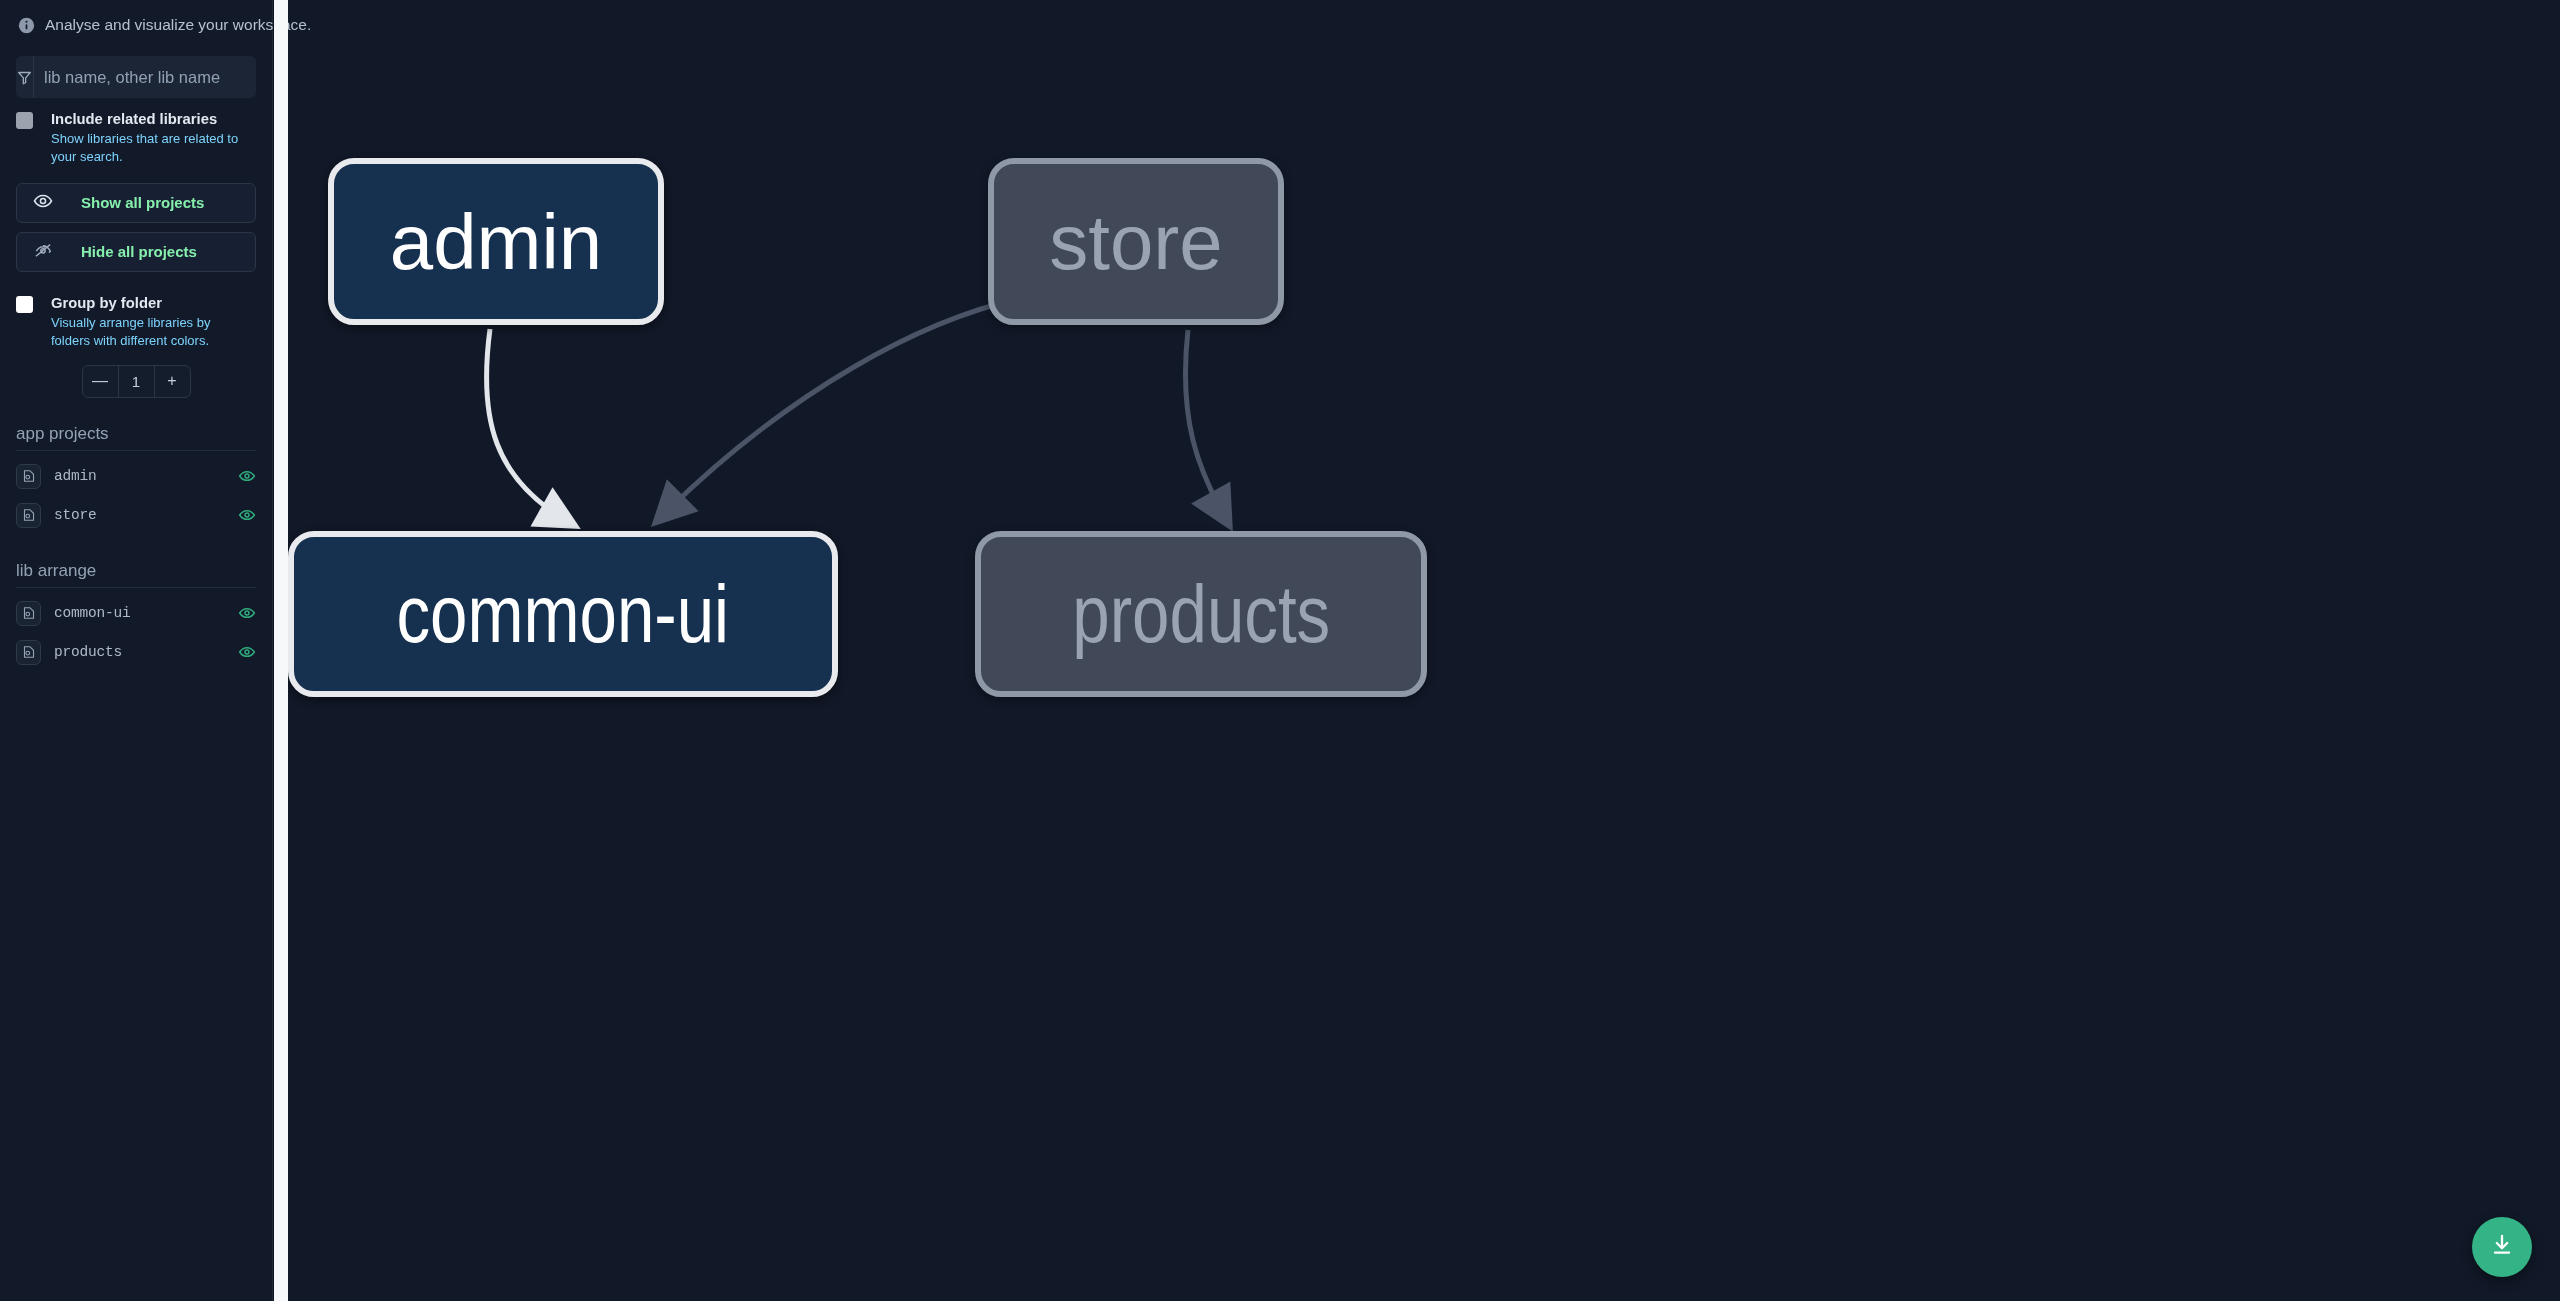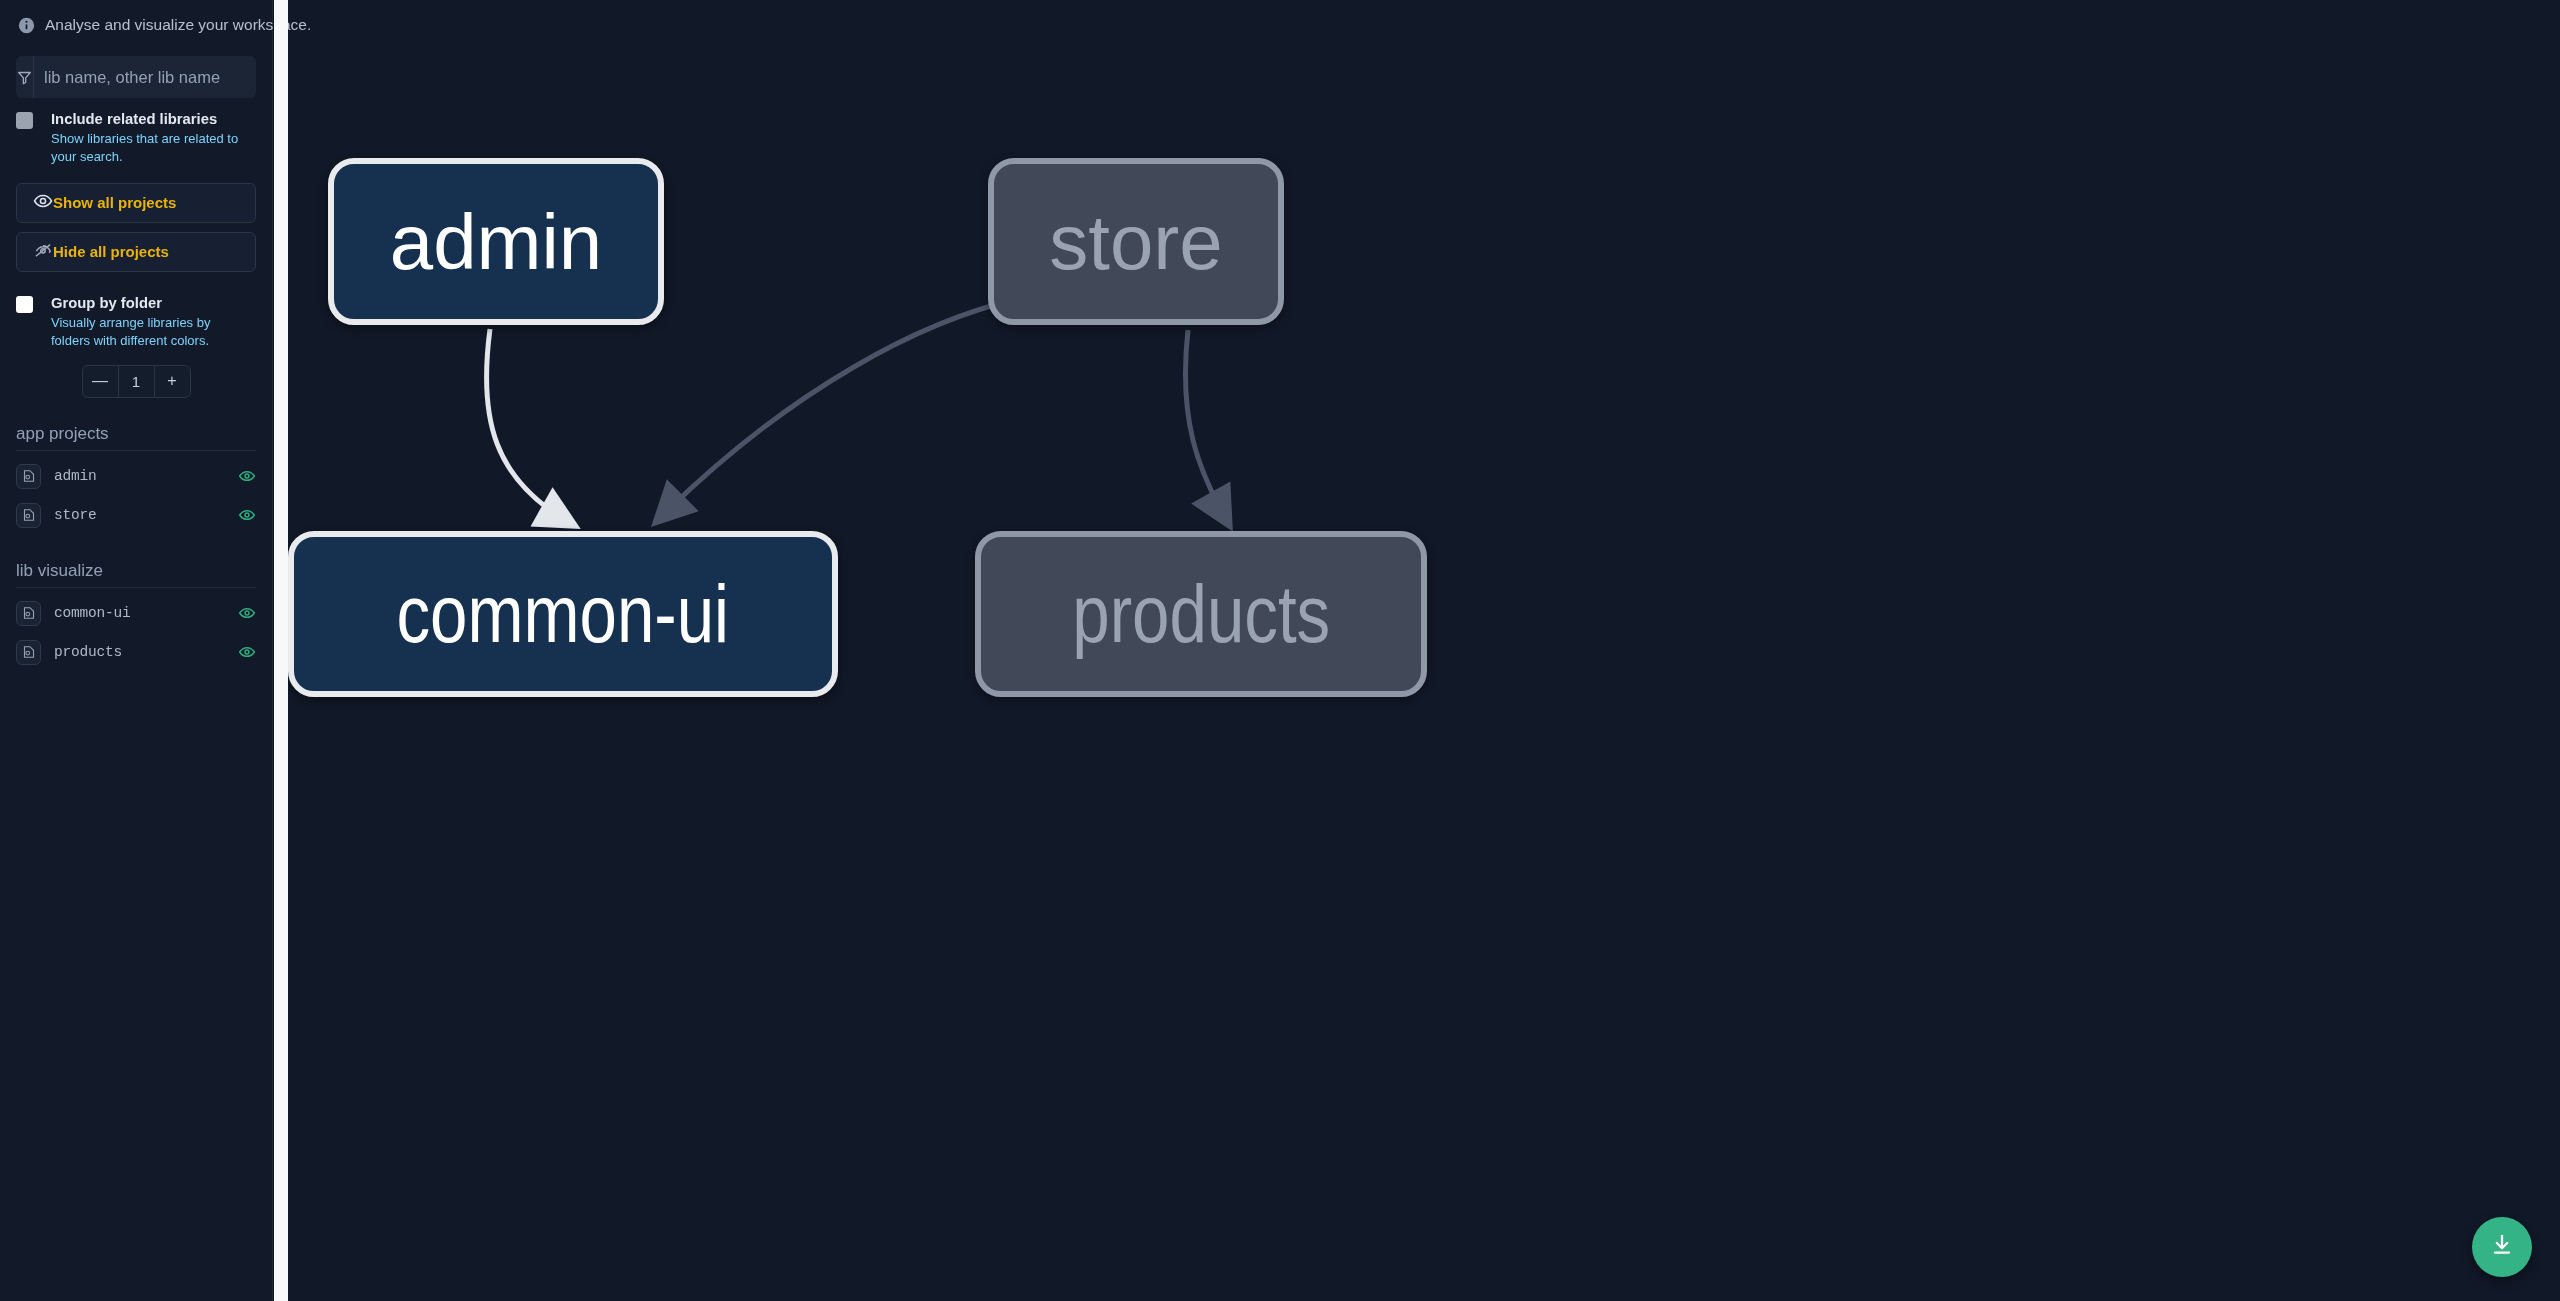--- a/index.html
+++ b/index.html
@@ -78,23 +78,23 @@
 
   .btn-list { padding: 16px 16px 0 16px; display: flex; flex-direction: column; gap: 9px; }
   .sb-btn {
     height: 40px; border-radius: 6px;
     background: #172033; border: 1px solid #2a3purpose;
     border: 1px solid #2b3purpose;
     border: 1px solid #2b3purpose;
     border: 1px solid #2b3purpose;
     border: 1px solid #2b3purpose;
     border: 1px solid #2b3544;
-    display: flex; align-items: center; gap: 0;
+    display: flex; align-items: center; gap: 28px;
     padding: 0 16px;
-    color: #eab308; font-size: 15px; font-weight: 700;
+    color: #86efac; font-size: 15px; font-weight: 700;
     cursor: pointer;
   }
   .sb-btn svg { flex: 0 0 20px; }
 
   .stepper {
     margin: 14px auto 0 auto;
     display: flex; border: 1px solid #2b3544; border-radius: 6px;
     overflow: hidden; width: 109px; height: 33px;
     background: #141d2c;
   }
@@ -275,21 +275,21 @@
           <svg viewBox="0 0 24 24" width="18" height="18" fill="none" stroke="#2fab7c" stroke-width="2">
             <path d="M2.2 12S6 6.2 12 6.2 21.8 12 21.8 12 18 17.8 12 17.8 2.2 12 2.2 12z"></path>
             <circle cx="12" cy="12" r="2.6"></circle>
           </svg>
         </span>
       </div>
     </div>
 
 
     <div class="group-block">
-      <div class="group-title">lib visualize</div>
+      <div class="group-title">lib arrange</div>
       <div class="group-rule"></div>
 
       <div class="proj-row">
         <span class="proj-ico">
           <svg viewBox="0 0 18 18" width="14" height="14" fill="none" stroke="#97a4b5" stroke-width="1.4">
             <path d="M3.2 2.2h7l4.6 4.6v9H3.2z"></path>
               <circle cx="7.4" cy="10.4" r="2.4"></circle>
           </svg>
         </span>
         <span class="proj-name">common-ui</span>

